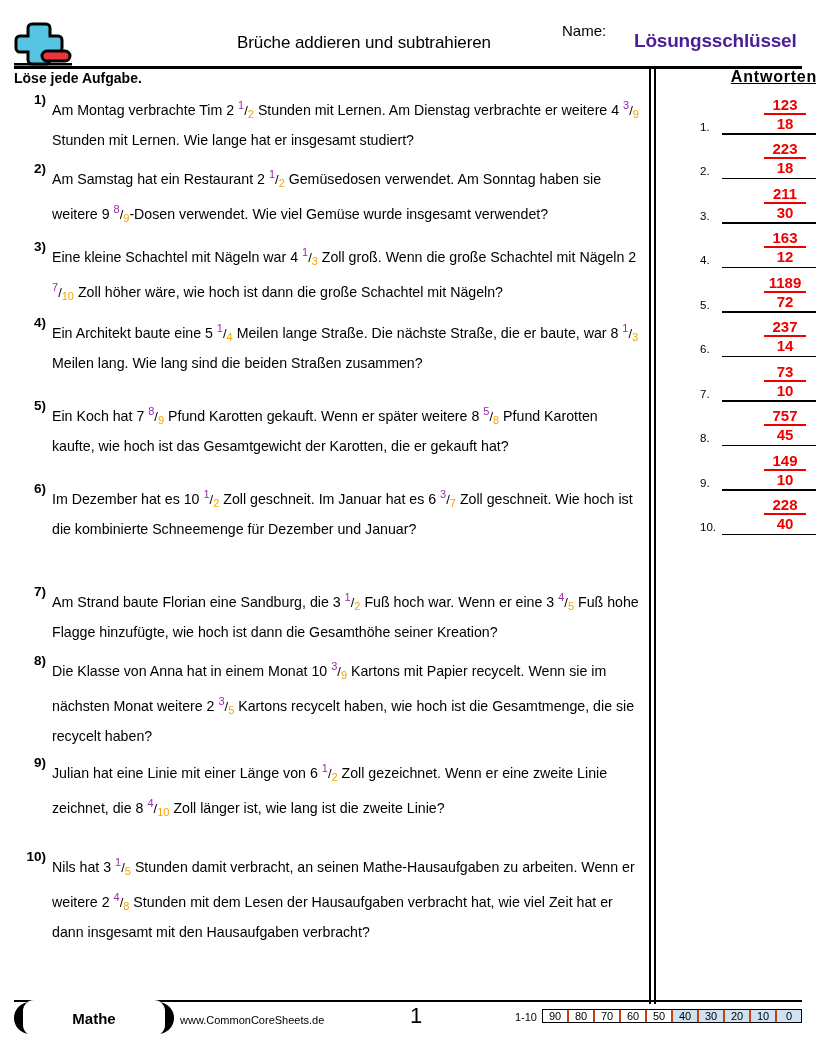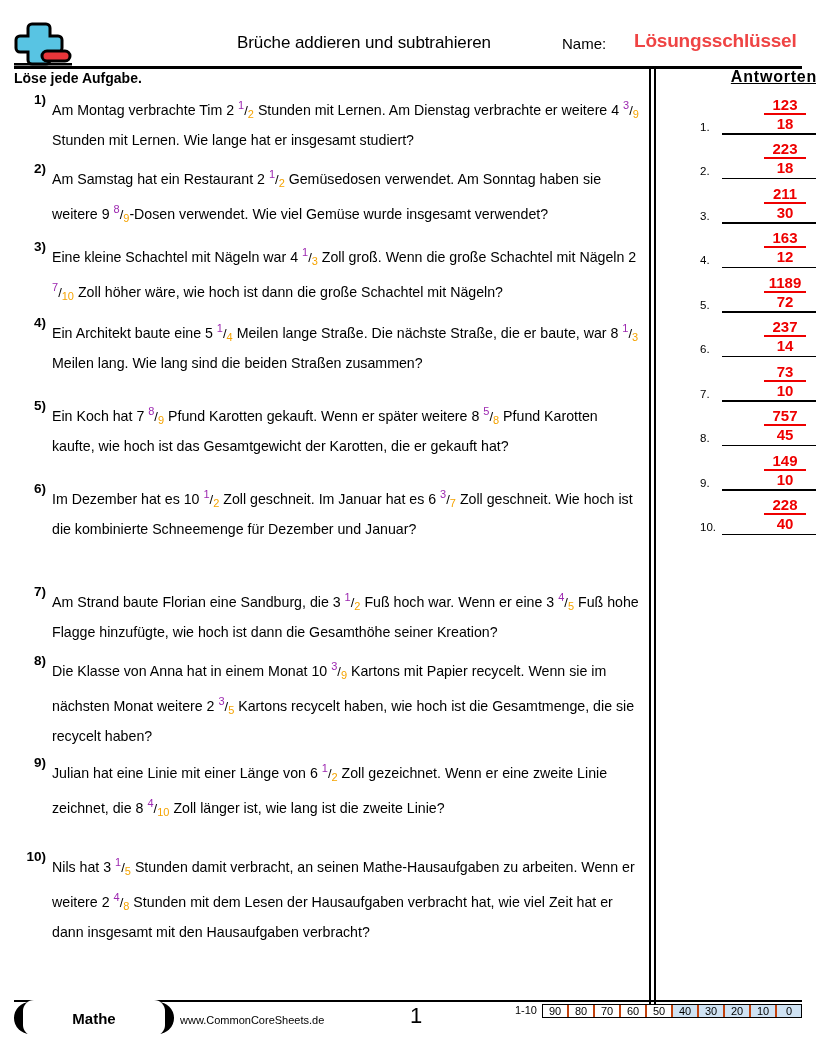--- a/index.html
+++ b/index.html
@@ -39,30 +39,30 @@
     top: 10px;
     width: 400px;
     text-align: center;
     font-size: 17px;
     line-height: 22px;
     letter-spacing: -0.1px;
   }
   .name-label {
     position: absolute;
     left: 548px;
-    top: 13px;
+    top: 0;
     font-size: 15px;
   }
   .answer-key-label {
     position: absolute;
     left: 620px;
     top: 8px;
     font-size: 19px;
     font-weight: bold;
-    color: #ef4444;
+    color: #4c1d95;
     letter-spacing: -0.2px;
   }
 
   
   .header-rule {
     position: absolute;
     left: 14px;
     top: 66px;
     width: 788px;
     height: 3px;
@@ -232,21 +232,21 @@
     position: absolute;
     left: 410px;
     top: 1003px;
     font-size: 22px;
   }
   .scale {
     position: absolute;
     right: 14px;
     top: 1004px;
     display: flex;
-    align-items: flex-start;
+    align-items: flex-end;
     height: 19px;
   }
   .scale-label {
     font-size: 11px;
     padding-right: 5px;
     display: flex;
     align-items: center;
   }
   .scale-cells {
     display: flex;

